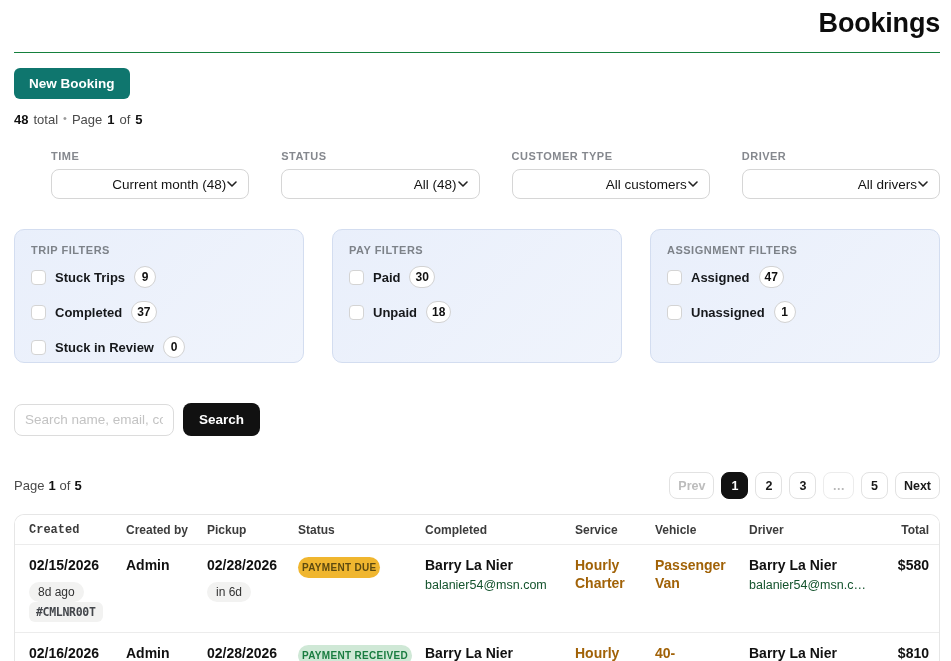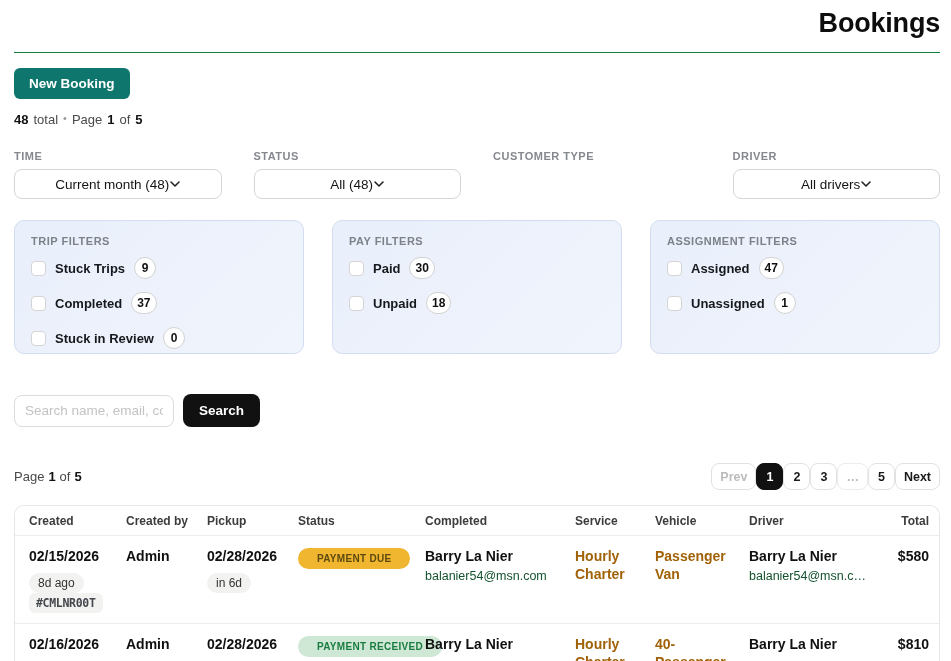--- a/index.html
+++ b/index.html
@@ -16,32 +16,32 @@
     background: #0f766e; color: #fff; font-weight: bold; font-size: 13.5px;
     border: none; border-radius: 6px; padding: 8px 15px; cursor: pointer;
     font-family: "Liberation Sans", sans-serif;
   }
 
   .summary { margin-top: 13px; font-size: 13px; color: #4a4a4a; display: flex; align-items: flex-start; gap: 5px; }
   .summary b { color: #111; }
   .summary .dot { color: #9a9a9a; font-size: 11px; }
 
   
-  .dd-grid { margin-top: 23px; display: grid; grid-template-columns: repeat(4, 1fr); column-gap: 32px; }
+  .dd-grid { margin-top: 23px; display: grid; grid-template-columns: repeat(4, 1fr); column-gap: 32px; margin-left: 37px; }
   .dd-label { font-size: 11px; font-weight: bold; letter-spacing: 0.5px; color: #85888e; text-transform: uppercase; margin-bottom: 7px; }
   .dd-box {
     height: 30px; border: 1px solid #d6d6d6; border-radius: 8px; background: #fff;
-    display: flex; align-items: center; justify-content: center;
+    display: flex; align-items: center; justify-content: flex-end;
     padding: 0 10px 0 11px; font-size: 13.5px; color: #141414; cursor: pointer;
   }
   .chevron { width: 12px; height: 12px; flex: 0 0 auto; }
   .chevron svg { display: block; }
 
   
-  .fg-grid { margin-top: 21px; display: grid; grid-template-columns: repeat(3, 1fr); column-gap: 16px; gap: 28px; }
+  .fg-grid { margin-top: 30px; display: grid; grid-template-columns: repeat(3, 1fr); column-gap: 16px; gap: 28px; }
   .fg-box {
     background: linear-gradient(135deg, #e9effb 0%, #f0f4fc 100%);
     border: 1px solid #d3ddf0; border-radius: 10px;
     height: 134px; padding: 14px 16px;
   }
   .fg-title { font-size: 11px; font-weight: bold; letter-spacing: 0.5px; color: #7d8289; text-transform: uppercase; margin-bottom: 10px; }
   .fg-opt { display: flex; align-items: center; gap: 9px; margin-bottom: 13px; cursor: pointer; }
   .checkbox { width: 15px; height: 15px; border: 1px solid #d4d4d4; border-radius: 4px; background: #fff; flex: 0 0 auto; }
   .fg-opt-label { font-size: 13px; font-weight: bold; color: #16181b; }
   .count-badge {
@@ -62,55 +62,55 @@
   .btn-search {
     background: #111111; color: #fff; font-weight: bold; font-size: 13.5px;
     border: none; border-radius: 8px; padding: 9px 16px; cursor: pointer;
     font-family: "Liberation Sans", sans-serif;
   }
 
   
   .pag-row { margin-top: 36px; display: flex; align-items: center; justify-content: space-between; }
   .pag-info { font-size: 13px; color: #4a4a4a; display: flex; gap: 4px; }
   .pag-info b { color: #111; }
-  .pag-btns { display: flex; }
+  .pag-btns { display: flex; gap: 7px; }
   .pg-btn {
     min-width: 27px; height: 27px; padding: 0 8px;
     border: 1px solid #e2e2e2; border-radius: 8px; background: #fff;
     display: inline-flex; align-items: center; justify-content: center;
     font-size: 12.5px; font-weight: bold; color: #1a1a1a; cursor: pointer;
     font-family: "Liberation Sans", sans-serif;
   }
   .pg-btn.disabled { color: #bcbcbc; cursor: default; }
   .pg-btn.active { background: #111; border-color: #111; color: #fff; }
   .pg-btn.ellipsis { color: #b9b9b9; border-color: #ececec; }
 
   
   .table-wrap { margin-top: 15px; border: 1px solid #e6e6e6; border-bottom: none; border-radius: 10px 10px 0 0; overflow: hidden; }
   table { width: 100%; border-collapse: collapse; table-layout: fixed; }
   thead th {
     text-align: left; font-size: 12px; font-weight: bold; color: #3c3c3c;
     padding: 8px 8px 7px 8px; border-bottom: 1px solid #ececec; background: #fff;
   }
-  thead th:first-child { padding-left: 14px; }
+  thead th:first-child { padding-left: 14px; font-family: Liberation Mono, monospace; }
   thead th.num, tbody td.num { text-align: right; padding-right: 12px; }
   tbody td { vertical-align: top; padding: 12px 8px 10px 8px; border-bottom: 1px solid #ececec; font-size: 13.5px; }
   tbody td:first-child { padding-left: 14px; }
   .cell-strong { font-weight: bold; color: #101010; font-size: 14px; }
   .pill {
     display: inline-block; margin-top: 9px; background: #f2f2f1; color: #333;
     border-radius: 10px; padding: 3px 9px; font-size: 12px;
   }
   .conf-pill {
     display: inline-block; background: #f2f2f1; color: #44474c;
     border-radius: 6px; padding: 3px 7px; font-size: 11.5px; font-weight: bold;
     font-family: "DejaVu Sans Mono", monospace; letter-spacing: -0.3px;
   }
   .status-pill {
-    display: inline-block; border-radius: 12px; padding: 5px 19px;
+    display: inline-block; border-radius: 12px; padding: 5px 4px;
     font-size: 10px; font-weight: bold; letter-spacing: 0.3px; white-space: nowrap;
   }
   .status-due { background: #f0b62f; color: #5d4a10; }
   .status-received { background: #cfe8d6; color: #1a7c40; }
   .email { margin-top: 5px; font-size: 12.5px; color: #14532d; overflow: hidden; text-overflow: ellipsis; white-space: nowrap; }
   .wrap-strong { font-weight: bold; color: #a16207; font-size: 14px; line-height: 1.25; }
 </style>
 </head>
 <body>
 
@@ -150,20 +150,28 @@
         <span>All (48)</span>
         <span class="chevron">
             <svg viewBox="0 0 12 12" width="12" height="12">
               <path d="M2 4l4 4 4-4" fill="none" stroke="#222" stroke-width="1.6" stroke-linecap="round" stroke-linejoin="round"></path>
             </svg>
           </span>
       </div>
     </div>
     <div>
       <div class="dd-label">CUSTOMER TYPE</div>
+      <div class="dd-box">
+        <span>All customers</span>
+        <span class="chevron">
+            <svg viewBox="0 0 12 12" width="12" height="12">
+              <path d="M2 4l4 4 4-4" fill="none" stroke="#222" stroke-width="1.6" stroke-linecap="round" stroke-linejoin="round"></path>
+            </svg>
+          </span>
+      </div>
     </div>
     <div>
       <div class="dd-label">DRIVER</div>
       <div class="dd-box">
         <span>All drivers</span>
         <span class="chevron">
             <svg viewBox="0 0 12 12" width="12" height="12">
               <path d="M2 4l4 4 4-4" fill="none" stroke="#222" stroke-width="1.6" stroke-linecap="round" stroke-linejoin="round"></path>
             </svg>
           </span>

